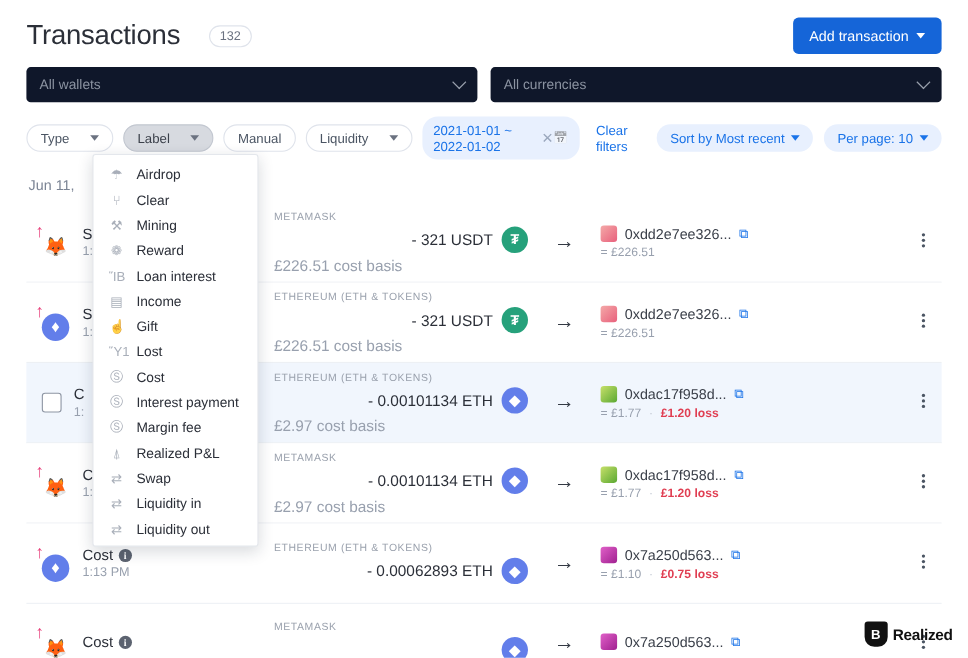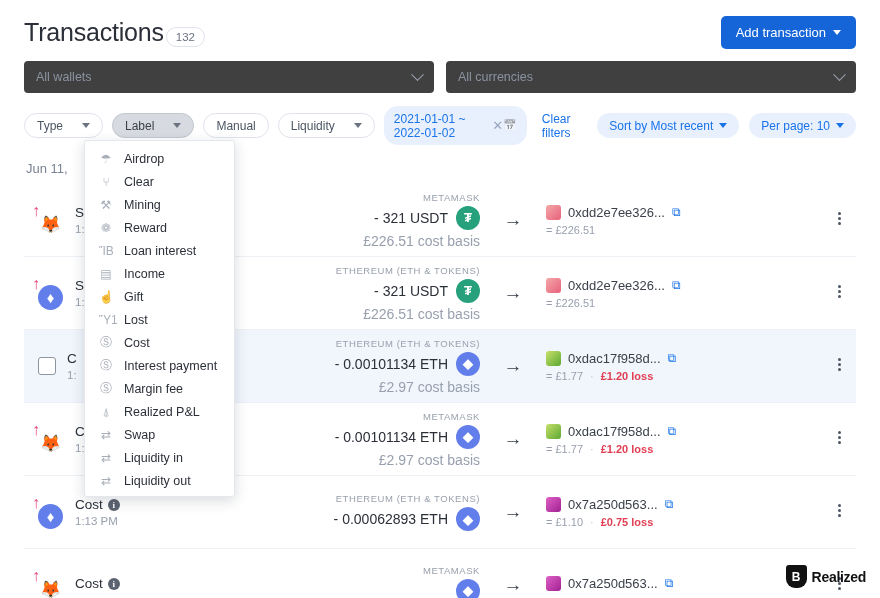--- a/index.html
+++ b/index.html
@@ -9,37 +9,37 @@
     background: #ffffff;
     overflow: hidden;
   }
   #app { position: relative; width: 880px; height: 598px; background:#fff; }
 
   
   .page-header {
     display:flex; align-items:center; justify-content:space-between;
     padding: 16px 24px 10px 24px;
   }
-  .title-wrap { display:flex; align-items:flex-end; gap:2px; }
+  .title-wrap { display:flex; align-items:center; gap:26px; }
   .page-title { font-size: 25px; font-weight: 400; color:#2b2f38; letter-spacing:-0.2px; }
   .count-pill {
     border:1px solid #dfe3eb; border-radius:12px; padding:2px 9px;
     font-size:11.5px; color:#6b7280; background:#fff; line-height:14px;
   }
   .btn-primary {
     background:#1565d8; color:#fff; border:none; border-radius:5px;
     padding:9px 15px; font-size:13px; font-family:inherit; cursor:pointer;
     display:flex; align-items:center; gap:7px;
   }
   .caret-d { width:0;height:0;border-left:4px solid transparent;border-right:4px solid transparent;border-top:5px solid currentColor; display:inline-block; }
 
   
   .selects-row { display:flex; gap:12px; padding: 2px 24px 0 24px; }
   .select-box {
-    flex:1; background:#404040; border-radius:4px; height:32px;
+    flex:1; background:#0f172a; border-radius:4px; height:32px;
     display:flex; align-items:center; justify-content:space-between;
     padding: 0 12px; font-size:12.5px; color:#8b93a1; cursor:pointer;
   }
   .chev { width:9px;height:9px;border-right:1.6px solid #9aa1ad;border-bottom:1.6px solid #9aa1ad;transform:rotate(45deg) translate(-2px,-2px); }
 
   
   .chips-row {
     display:flex; align-items:center; gap:9px;
     padding: 13px 24px 0 24px; position:relative;
   }
@@ -95,21 +95,21 @@
   .info-ico {
     width:12px;height:12px;border-radius:50%;background:#5c6370;color:#fff;
     font-size:9px; display:inline-flex;align-items:center;justify-content:center;
     font-family:"Liberation Serif",serif; font-weight:bold;
   }
   .chk {
     width:18px;height:18px;border:1.6px solid #8d95a3;border-radius:3px;background:#fff;
     flex:none; margin-left:8px; cursor:pointer;
   }
 
-  .tx-mid { width:235px; text-align:right; padding-right:4px; }
+  .tx-mid { width:235px; padding-right:4px; }
   .tx-venue { font-size:9.5px; color:#9aa1ad; letter-spacing:0.55px; }
   .tx-amt-line { display:flex; align-items:center; justify-content:flex-end; gap:8px; margin-top:3px; }
   .tx-amt { font-size:14px; color:#2b2f38; }
   .coin {
     width:24px;height:24px;border-radius:50%;display:flex;align-items:center;justify-content:center;
     color:#fff;font-size:13px;font-weight:bold;flex:none;
   }
   .coin-usdt { background:#26a17b; }
   .coin-eth { background:#627eea; }
   .tx-basis { font-size:14px; color:#98a0ae; margin-top:3px; }

